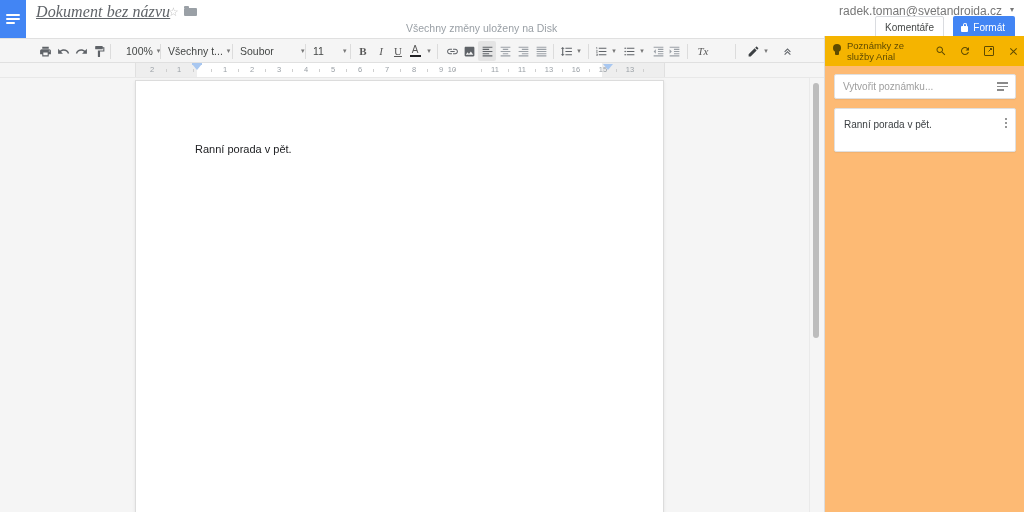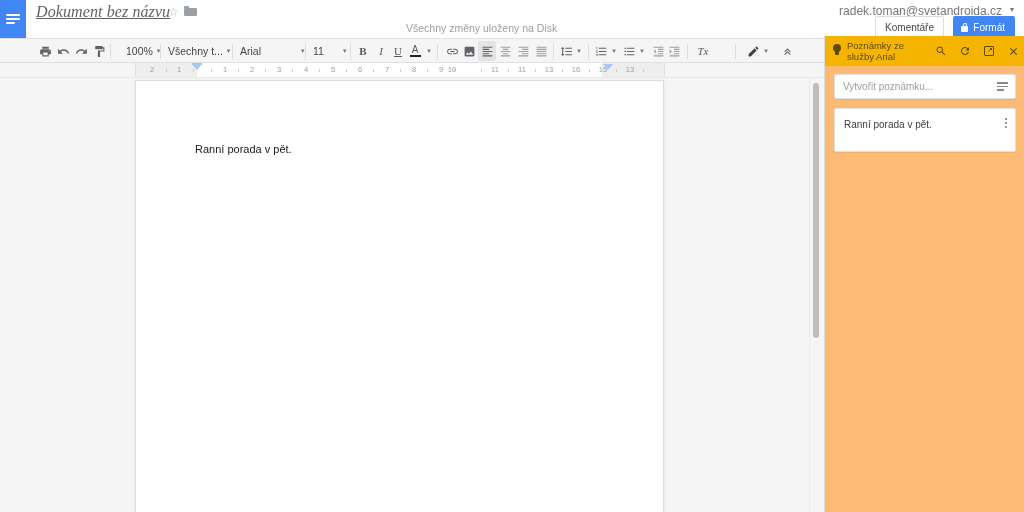--- a/index.html
+++ b/index.html
@@ -538,21 +538,21 @@
     <div class="tb-sep" style="left:160px;"></div>
 
     <div class="tb-dd" style="left:168px; width:58px;">
       <span>Všechny t...</span>
       <span class="caret">▾</span>
     </div>
 
     <div class="tb-sep" style="left:232px;"></div>
 
     <div class="tb-dd" style="left:240px; width:62px;">
-      <span>Arial</span>
+      <span>Soubor</span>
       <span class="caret" style="position:absolute; left:57px;">▾</span>
     </div>
 
     <div class="tb-sep" style="left:305px;"></div>
 
     <div class="tb-dd" style="left:313px; width:34px;">
       <span>11</span>
       <span class="caret" style="position:absolute; left:26px;">▾</span>
     </div>
 

